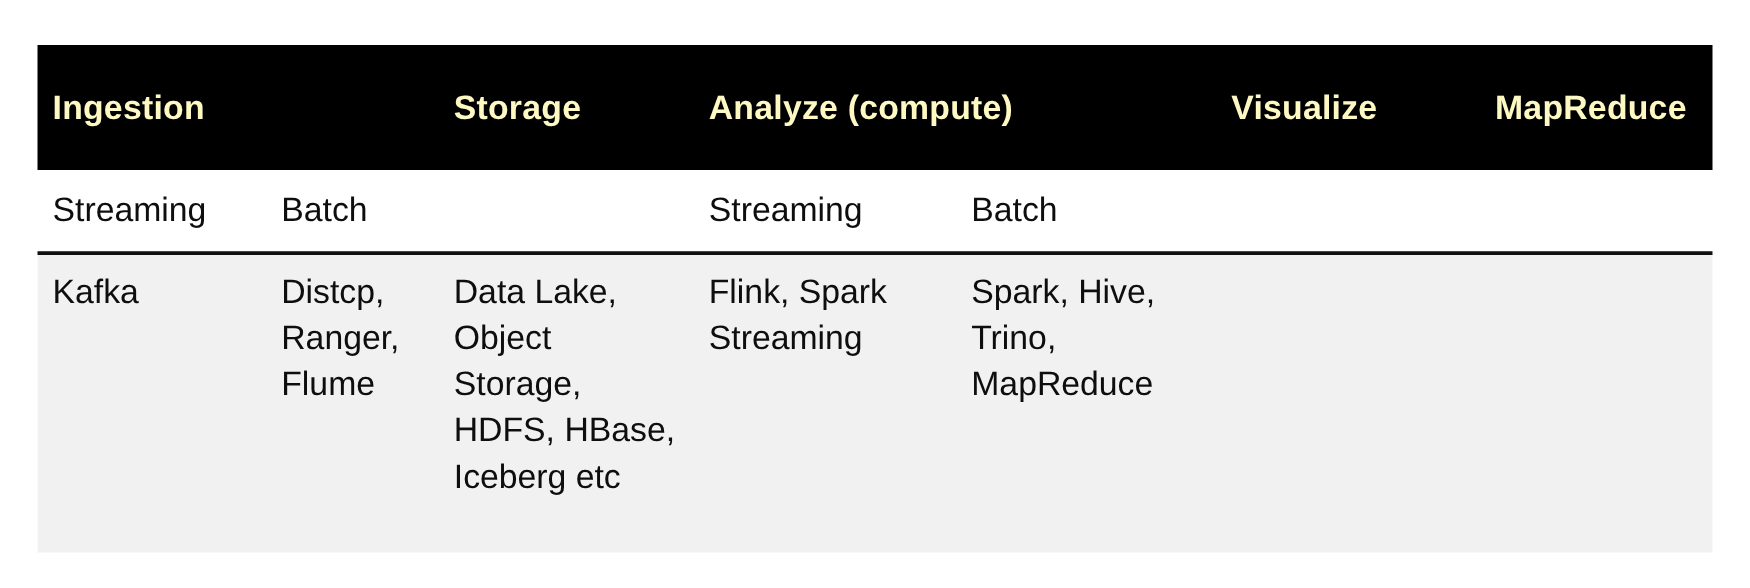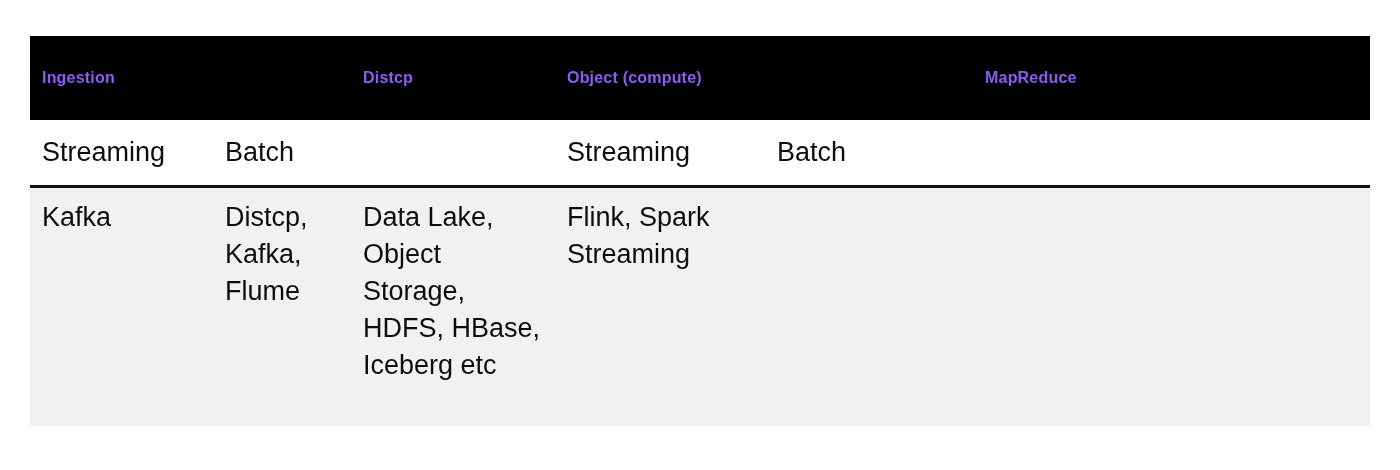--- a/index.html
+++ b/index.html
@@ -16,25 +16,25 @@
     position: absolute;
     left: 30px; top: 36px;
     width: 1340px;
   }
   .grid-row {
     display: grid;
     grid-template-columns: 183px 138px 204px 210px 208px 211px 186px;
   }
   .thead {
     background: #000000;
-    color: #8b5cf6;
-    height: 84px;
+    color: #fef9c3;
+    height: 100px;
     align-items: center;
     font-weight: bold;
-    font-size: 16px;
+    font-size: 27px;
     letter-spacing: 0.2px;
   }
   .thead .cell { padding-left: 12px; }
   .span2 { grid-column: span 2; }
 
   .subhead {
     background: #ffffff;
     height: 68px;
     align-items: center;
     font-size: 27px;
@@ -55,43 +55,47 @@
   }
 </style>
 </head>
 <body>
 
 <div class="stage">
   <div class="table">
 
     <div class="grid-row thead">
       <div class="cell span2">Ingestion</div>
-      <div class="cell">Distcp</div>
-      <div class="cell span2">Object (compute)</div>
+      <div class="cell">Storage</div>
+      <div class="cell span2">Analyze (compute)</div>
+      <div class="cell">Visualize</div>
       <div class="cell">MapReduce</div>
     </div>
 
     <div class="grid-row subhead">
       <div class="cell">Streaming</div>
       <div class="cell">Batch</div>
       <div class="cell"></div>
       <div class="cell">Streaming</div>
       <div class="cell">Batch</div>
       <div class="cell"></div>
       <div class="cell"></div>
     </div>
 
     <div class="grid-row tbody">
       <div class="cell">Kafka</div>
       <div class="cell">Distcp,
-Kafka,
+Ranger,
 Flume</div>
       <div class="cell">Data Lake,
 Object
 Storage,
 HDFS, HBase,
 Iceberg etc</div>
       <div class="cell">Flink, Spark
 Streaming</div>
+      <div class="cell">Spark, Hive,
+Trino,
+MapReduce</div>
     </div>
 
   </div>
 </div>
 
 </body></html>

